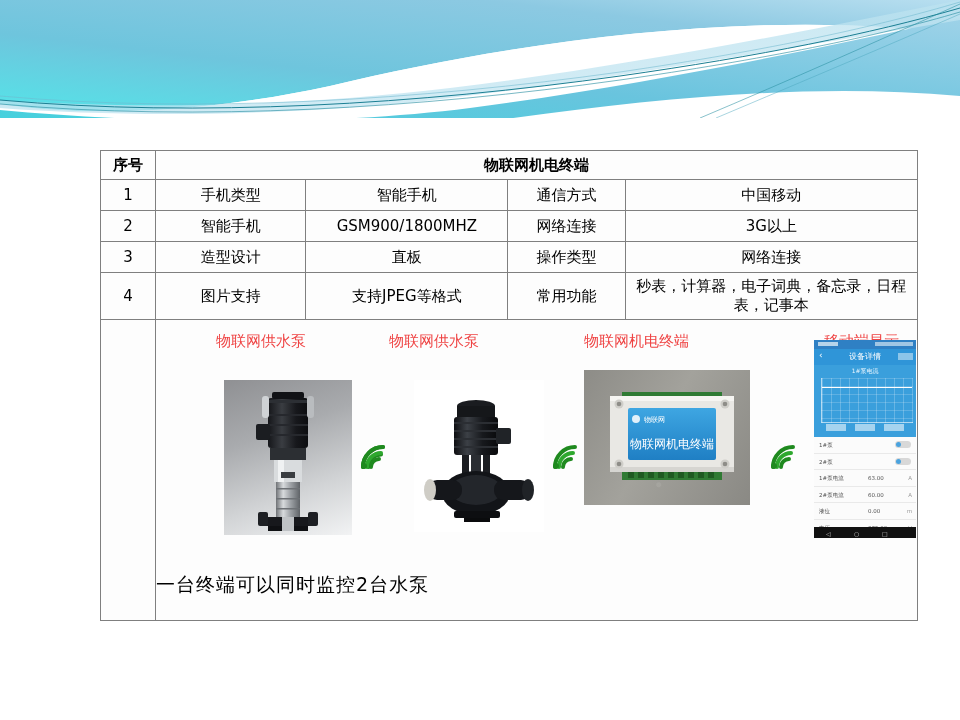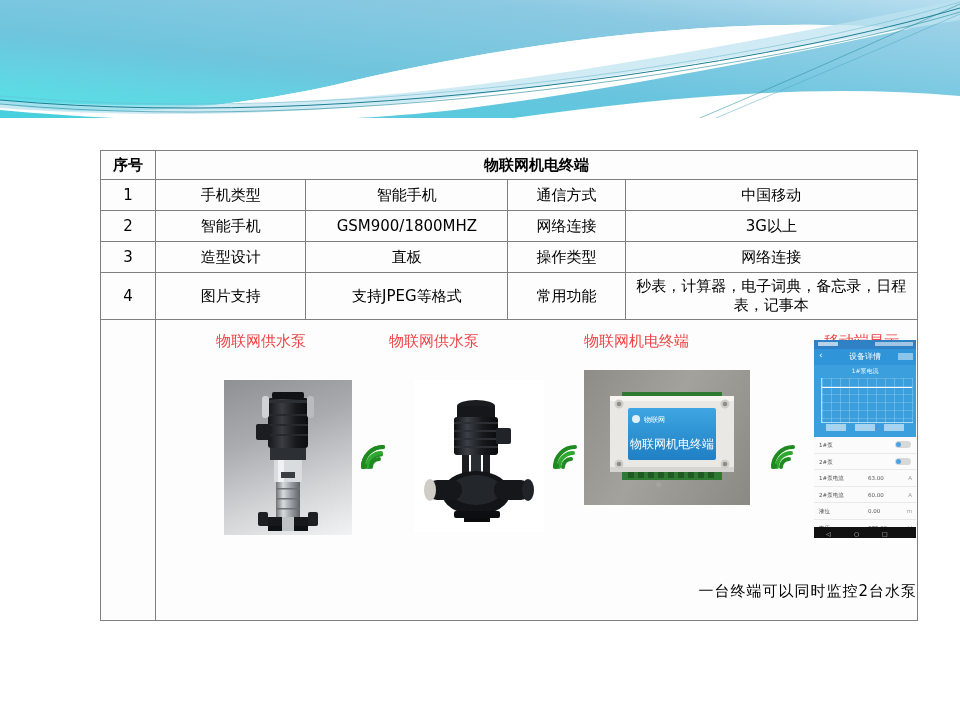--- a/index.html
+++ b/index.html
@@ -94,23 +94,23 @@
     white-space: nowrap;
   }
   .lbl.l1 { left: 60px;  top: 12px; }
   .lbl.l2 { left: 233px; top: 12px; }
   .lbl.l3 { left: 428px; top: 12px; }
   .lbl.l4 { left: 668px; top: 12px; }
 
   .caption {
     position: absolute;
     left: 0; right: 0;
-    top: 262px;
-    text-align: right;
-    font-size: 15px;
+    top: 252px;
+    text-align: left;
+    font-size: 19px;
     color: #000;
     letter-spacing: 1px;
   }
 
   
   .photo {
     position: absolute;
     overflow: hidden;
   }
 

